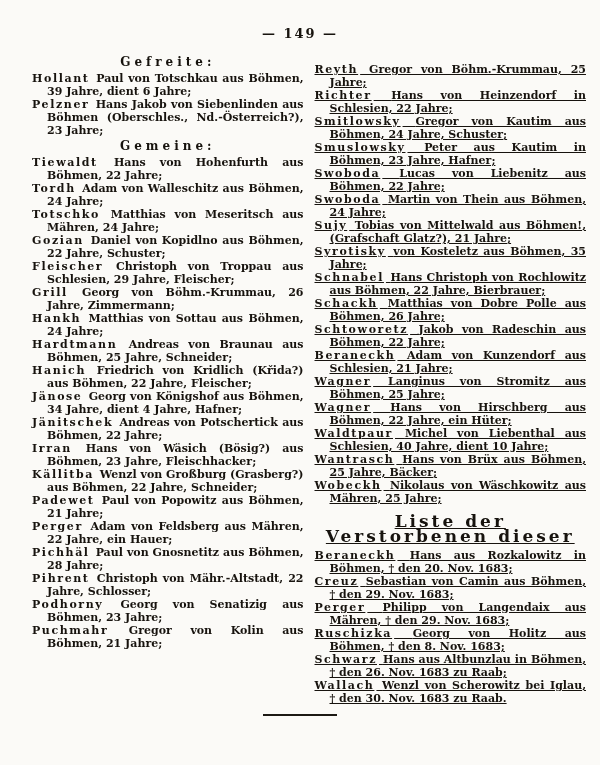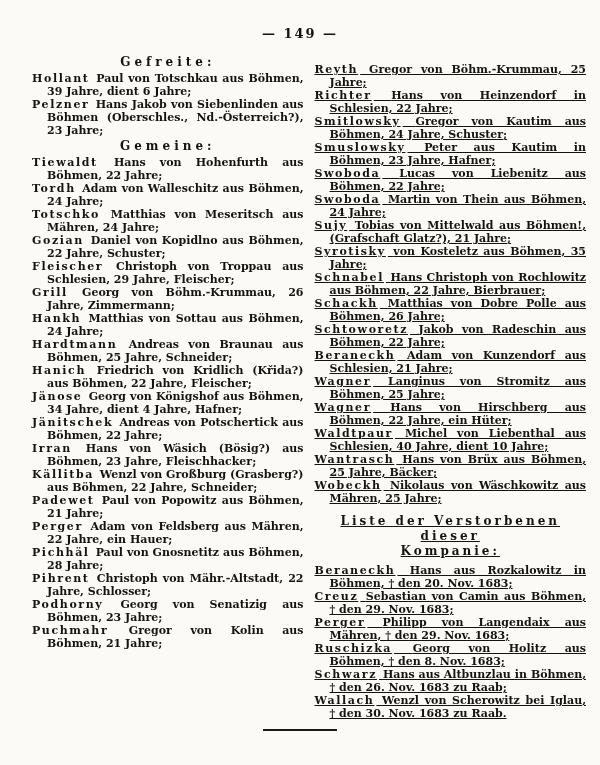--- a/index.html
+++ b/index.html
@@ -38,21 +38,21 @@
   }
   .section-heading {
     text-align: center;
     font-size: 12px;
     font-weight: bold;
     letter-spacing: 4px;
     margin: 2px 0 3px 0;
   }
   .deceased-heading {
     text-align: center;
-    font-size: 12px;
+    font-size: 17px;
     font-weight: bold;
     letter-spacing: 3px;
     margin: 9px 0 5px 0;
     line-height: 15px;
   }
   .entry {
     font-size: 11px;
     line-height: 13px;
     font-weight: bold;
     text-align: justify;
@@ -170,21 +170,20 @@
 
         <p class="entry"><span class="surname">Waldtpaur</span> <span>Michel von Liebenthal aus Schlesien, 40 Jahre, dient 10 Jahre;</span></p>
 
         <p class="entry"><span class="surname">Wantrasch</span> <span>Hans von Brüx aus Böhmen, 25 Jahre, Bäcker;</span></p>
 
         <p class="entry"><span class="surname">Wobeckh</span> <span>Nikolaus von Wäschkowitz aus Mähren, 25 Jahre;</span></p>
       </div>
 
     <div class="deceased-heading">
       <div>Liste der Verstorbenen dieser</div>
-      <div>Kompanie:</div>
     </div>
 
     <div>
 
         <p class="entry"><span class="surname">Beraneckh</span> <span>Hans aus Rozkalowitz in Böhmen, † den 20. Nov. 1683;</span></p>
 
         <p class="entry"><span class="surname">Creuz</span> <span>Sebastian von Camin aus Böhmen, † den 29. Nov. 1683;</span></p>
 
         <p class="entry"><span class="surname">Perger</span> <span>Philipp von Langendaix aus Mähren, † den 29. Nov. 1683;</span></p>
 

